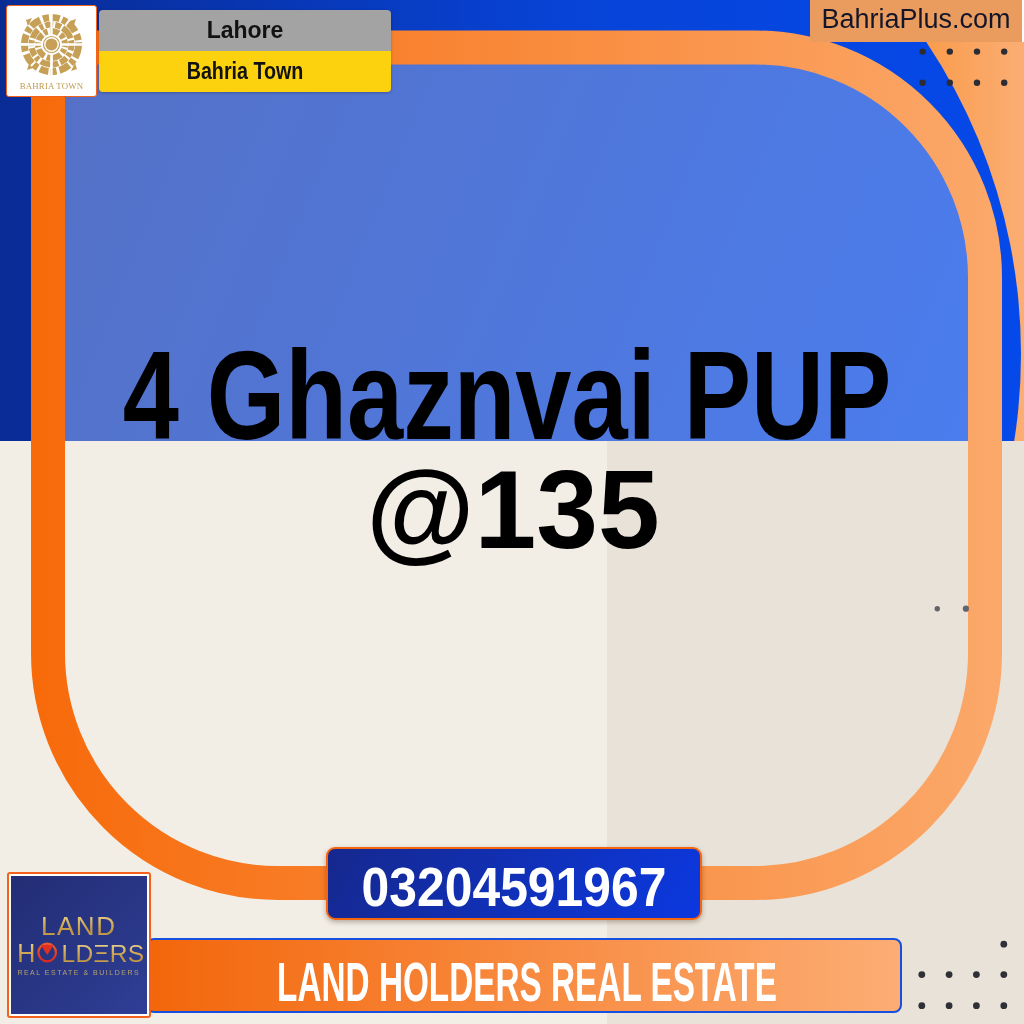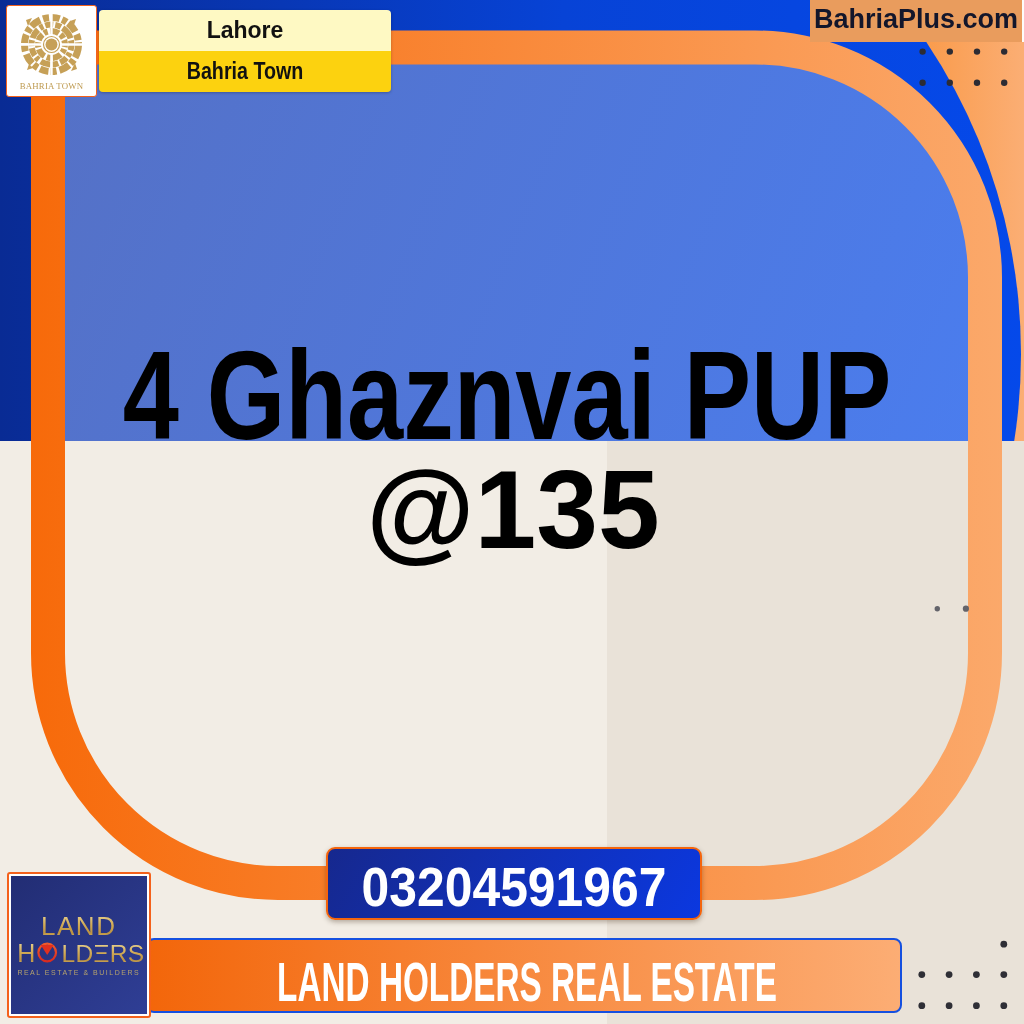--- a/index.html
+++ b/index.html
@@ -77,25 +77,25 @@
         <circle cx="949.1" cy="1005.7" r="3.4"></circle>
         <circle cx="976.4" cy="1005.7" r="3.4"></circle>
         <circle cx="1003.8" cy="1005.7" r="3.4"></circle>
   </g>
 
   <rect x="1021.5" y="0" width="2.5" height="42" fill="#FDFCFA"></rect>
 </svg>
 
 <div class="abs" style="left:810px;top:0;width:212px;height:42px;background:#E99C5D;"></div>
 
-<div class="abs" style="left:810px;top:0;width:212px;height:42px;line-height:38px;text-align:center;font-weight:bold;font-size:27px;color:#13162B;">BahriaPlus.com</div>
+<div class="abs" style="left:810px;top:0;width:212px;height:42px;line-height:38px;text-align:center;font-weight:normal;font-size:27px;color:#13162B;">BahriaPlus.com</div>
 
 <div class="abs" style="left:99px;top:10px;width:292px;height:82px;border-radius:4px;overflow:hidden;box-shadow:0 1px 3px rgba(0,0,0,.25);">
 
-  <div style="height:40.5px;background:#fef9c3;text-align:center;line-height:40.5px;font-weight:bold;font-size:23px;color:#111;">Lahore</div>
+  <div style="height:40.5px;background:#a3a3a3;text-align:center;line-height:40.5px;font-weight:bold;font-size:23px;color:#111;">Lahore</div>
 
   <div style="height:41.5px;background:#FCD20F;">
         <div style="text-align:center;line-height:41.5px;font-weight:bold;font-size:23px;color:#111;transform:scaleX(0.855);transform-origin:146px center;">Bahria Town</div>
       </div>
 </div>
 
 <div class="abs" style="left:6px;top:5px;width:91px;height:91.5px;background:#fff;border:1.5px solid #F4611B;border-radius:3px;box-sizing:border-box;"></div>
 
 <svg class="abs" style="left:6px;top:5px;" width="91" height="92" viewBox="0 0 91 92">
   <g transform="translate(45.5,39.5)">

